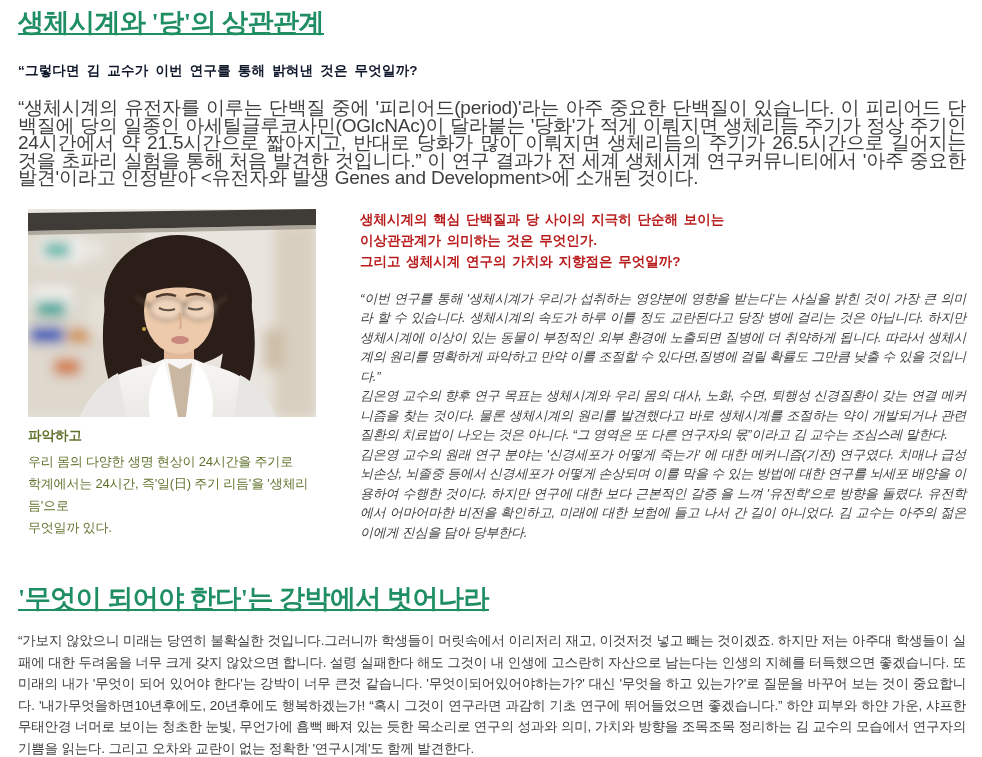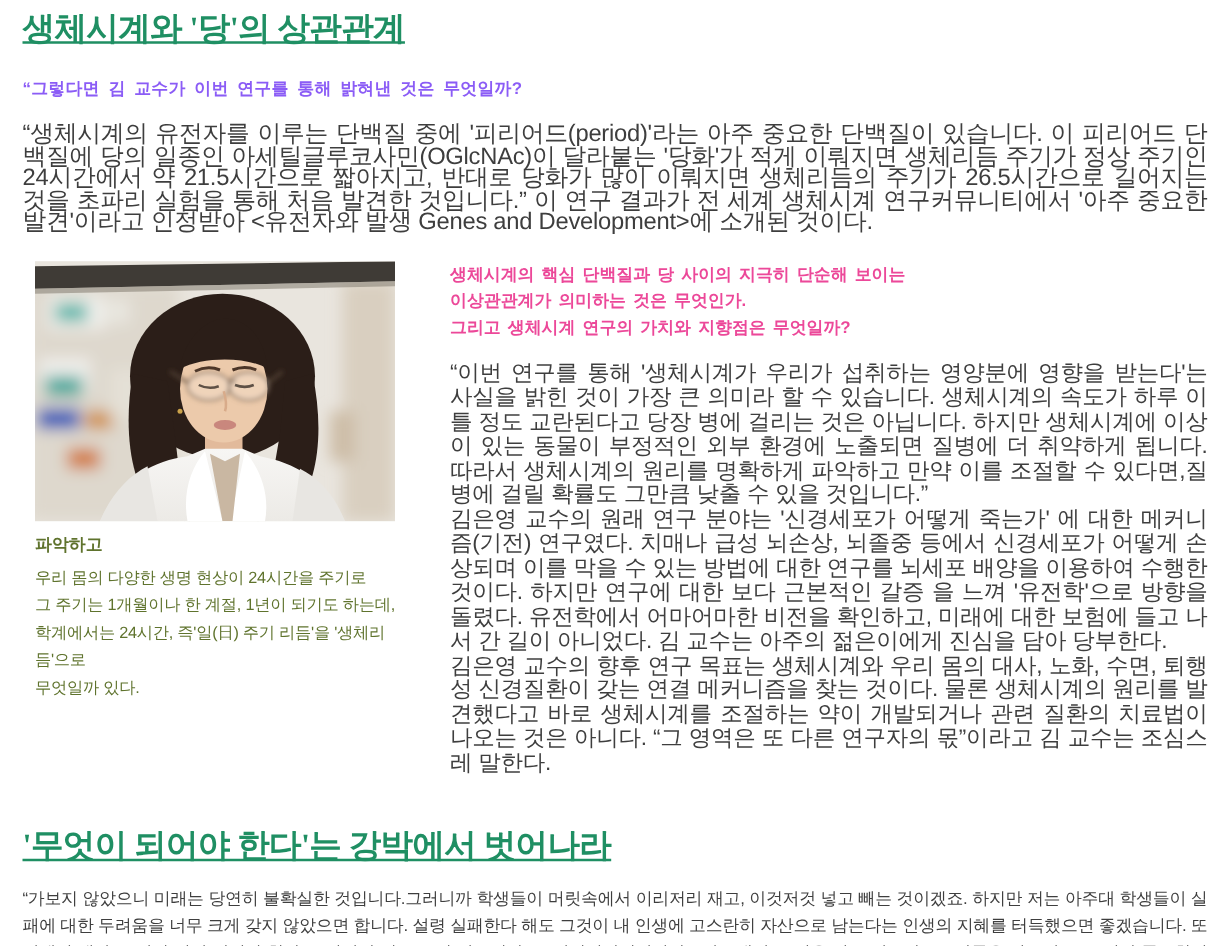--- a/index.html
+++ b/index.html
@@ -9,45 +9,45 @@
     color:#3e3e3e;-webkit-font-smoothing:antialiased;
   }
   .page{position:absolute;left:18px;top:8px;width:948px;}
 
   .h-green{
     font-family:"Liberation Serif","DejaVu Serif",serif;
     font-weight:bold;color:#1f8f63;font-size:26px;line-height:30px;
     letter-spacing:-0.5px;margin:0;text-decoration:underline;
   }
   .question{
-    margin-top:24px;font-size:13.5px;font-weight:bold;color:#8b5cf6;
+    margin-top:24px;font-size:13.5px;font-weight:bold;color:#0f172a;
     word-spacing:3px;letter-spacing:0.2px;
   }
   .para{
     margin:0;font-size:19px;line-height:17.5px;color:#3e3e3e;
     text-align:justify;letter-spacing:-0.2px;
   }
   .para.first{margin-top:19px;}
 
   .cols{display:flex;margin-top:22px;}
   .col-left{width:288px;flex:0 0 288px;margin-left:10px;}
   .col-right{flex:1;margin-left:44px;}
 
   .photo-frame{width:288px;height:208px;overflow:hidden;background:#ece9e4;}
   .photo-frame svg{display:block;}
 
   .sidebar{margin-top:10px;color:#5f732d;}
   .sidebar .sb-title{font-weight:bold;font-size:13.5px;margin-bottom:6px;}
   .sidebar .sb-line{font-size:13px;line-height:22px;letter-spacing:-0.2px;}
 
-  .lead{font-size:13.5px;font-weight:bold;color:#ec4899;line-height:21px;word-spacing:2px;}
+  .lead{font-size:13.5px;font-weight:bold;color:#b91c1c;line-height:21px;word-spacing:2px;}
   .body-copy{margin-top:17px;}
   .body-copy p{
-    margin:0;font-size:18px;line-height:19.5px;text-align:justify;
-    color:#3e3e3e;letter-spacing:-0.2px;
+    margin:0;font-size:13px;line-height:19.5px;text-align:justify;
+    color:#3e3e3e;letter-spacing:-0.2px;font-style:italic;
   }
 
   .section2{margin-top:42px;}
   .final-para{
     margin-top:16px;font-size:13.5px;line-height:21.5px;text-align:justify;
     color:#3e3e3e;letter-spacing:-0.2px;
   }
 </style>
 </head>
 <body>
@@ -136,37 +136,36 @@
           <path d="M168,152 L156,208 L184,208 C188,186 180,166 168,152 Z" fill="#ffffff"></path>
           <path d="M140,154 L150,208 L158,208 L164,154 L152,160 Z" fill="#c9b7a2"></path>
           <path d="M52,208 C60,188 74,172 90,164 L98,208 Z" fill="#e8e6e2"></path>
           <path d="M248,208 C240,188 228,174 212,166 L206,208 Z" fill="#e8e6e2"></path>
         </svg>
       </div>
 
       <div class="sidebar">
         <div class="sb-title">파악하고</div>
         <div class="sb-line">우리 몸의 다양한 생명 현상이 24시간을 주기로</div>
-        <div class="sb-line">그 주기는 1개월이나 한 계절, 1년이 되기도 하는데,</div>
         <div class="sb-line">학계에서는 24시간, 즉'일(日) 주기 리듬'을 '생체리듬'으로</div>
         <div class="sb-line">무엇일까 있다.</div>
       </div>
 
     </div>
 
     <div class="col-right">
       <div class="lead">
         <div>생체시계의 핵심 단백질과 당 사이의 지극히 단순해 보이는</div>
         <div>이상관관계가 의미하는 것은 무엇인가.</div>
         <div>그리고 생체시계 연구의 가치와 지향점은 무엇일까?</div>
       </div>
       <div class="body-copy">
         <p>“이번 연구를 통해 '생체시계가 우리가 섭취하는 영양분에 영향을 받는다'는 사실을 밝힌 것이 가장 큰 의미라 할 수 있습니다. 생체시계의 속도가 하루 이틀 정도 교란된다고 당장 병에 걸리는 것은 아닙니다. 하지만 생체시계에 이상이 있는 동물이 부정적인 외부 환경에 노출되면 질병에 더 취약하게 됩니다. 따라서 생체시계의 원리를 명확하게 파악하고 만약 이를 조절할 수 있다면,질병에 걸릴 확률도 그만큼 낮출 수 있을 것입니다.”</p>
+        <p>김은영 교수의 향후 연구 목표는 생체시계와 우리 몸의 대사, 노화, 수면, 퇴행성 신경질환이 갖는 연결 메커니즘을 찾는 것이다. 물론 생체시계의 원리를 발견했다고 바로 생체시계를 조절하는 약이 개발되거나 관련 질환의 치료법이 나오는 것은 아니다. “그 영역은 또 다른 연구자의 몫”이라고 김 교수는 조심스레 말한다.</p>
         <p>김은영 교수의 원래 연구 분야는 '신경세포가 어떻게 죽는가' 에 대한 메커니즘(기전) 연구였다. 치매나 급성 뇌손상, 뇌졸중 등에서 신경세포가 어떻게 손상되며 이를 막을 수 있는 방법에 대한 연구를 뇌세포 배양을 이용하여 수행한 것이다. 하지만 연구에 대한 보다 근본적인 갈증 을 느껴 '유전학'으로 방향을 돌렸다. 유전학에서 어마어마한 비전을 확인하고, 미래에 대한 보험에 들고 나서 간 길이 아니었다. 김 교수는 아주의 젊은이에게 진심을 담아 당부한다.</p>
-        <p>김은영 교수의 향후 연구 목표는 생체시계와 우리 몸의 대사, 노화, 수면, 퇴행성 신경질환이 갖는 연결 메커니즘을 찾는 것이다. 물론 생체시계의 원리를 발견했다고 바로 생체시계를 조절하는 약이 개발되거나 관련 질환의 치료법이 나오는 것은 아니다. “그 영역은 또 다른 연구자의 몫”이라고 김 교수는 조심스레 말한다.</p>
       </div>
     </div>
 
   </div>
 
   <div class="section2">
     <h1 class="h-green">'무엇이 되어야 한다'는 강박에서 벗어나라</h1>
     <p class="final-para">“가보지 않았으니 미래는 당연히 불확실한 것입니다.그러니까 학생들이 머릿속에서 이리저리 재고, 이것저것 넣고 빼는 것이겠죠. 하지만 저는 아주대 학생들이 실패에 대한 두려움을 너무 크게 갖지 않았으면 합니다. 설령 실패한다 해도 그것이 내 인생에 고스란히 자산으로 남는다는 인생의 지혜를 터득했으면 좋겠습니다. 또미래의 내가 '무엇이 되어 있어야 한다'는 강박이 너무 큰것 같습니다. '무엇이되어있어야하는가?' 대신 '무엇을 하고 있는가?'로 질문을 바꾸어 보는 것이 중요합니다. '내가무엇을하면10년후에도, 20년후에도 행복하겠는가! “혹시 그것이 연구라면 과감히 기초 연구에 뛰어들었으면 좋겠습니다.” 하얀 피부와 하얀 가운, 샤프한 무태안경 너머로 보이는 청초한 눈빛, 무언가에 흠뻑 빠져 있는 듯한 목소리로 연구의 성과와 의미, 가치와 방향을 조목조목 정리하는 김 교수의 모습에서 연구자의 기쁨을 읽는다. 그리고 오차와 교란이 없는 정확한 '연구시계'도 함께 발견한다.</p>
   </div>
 

